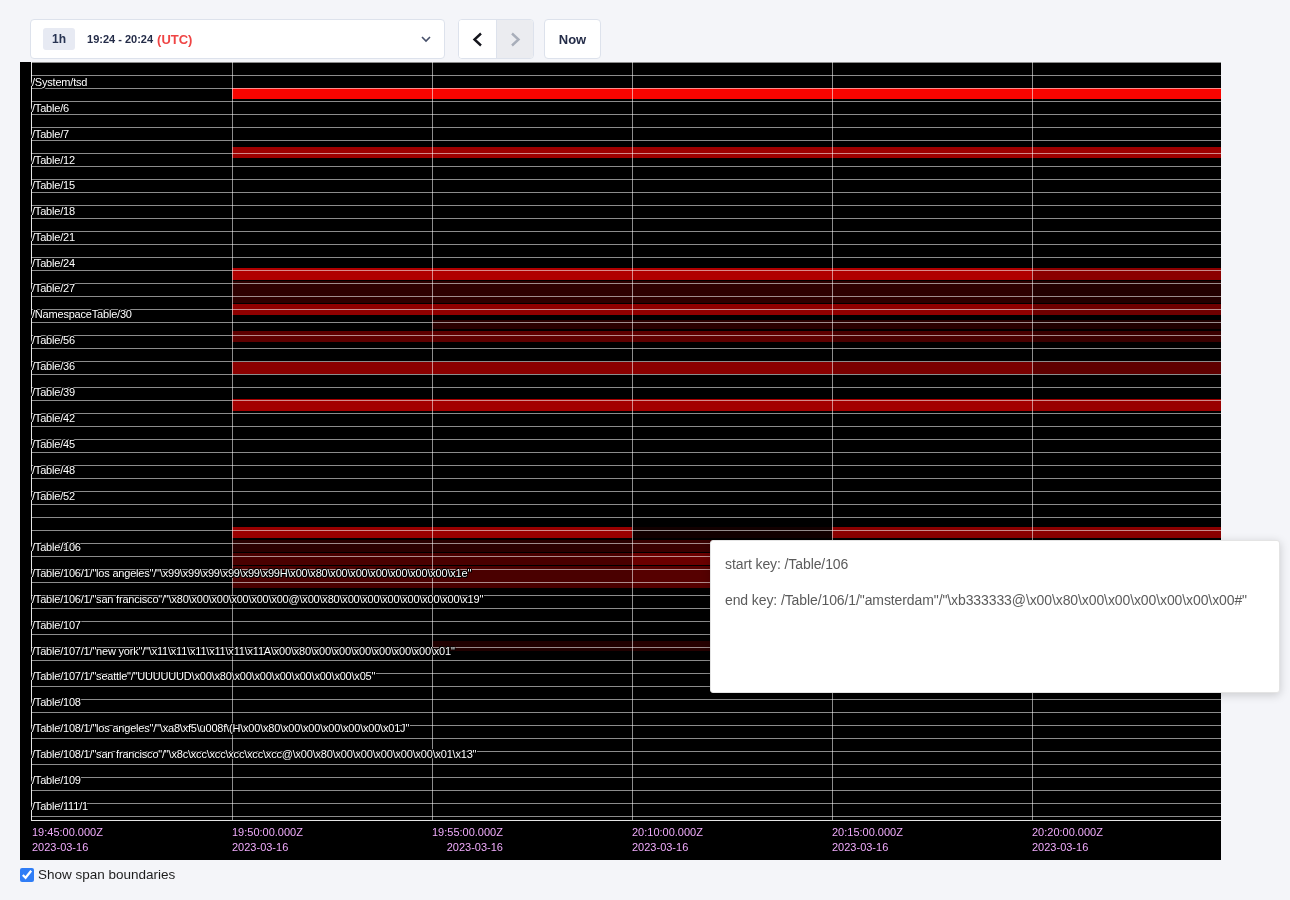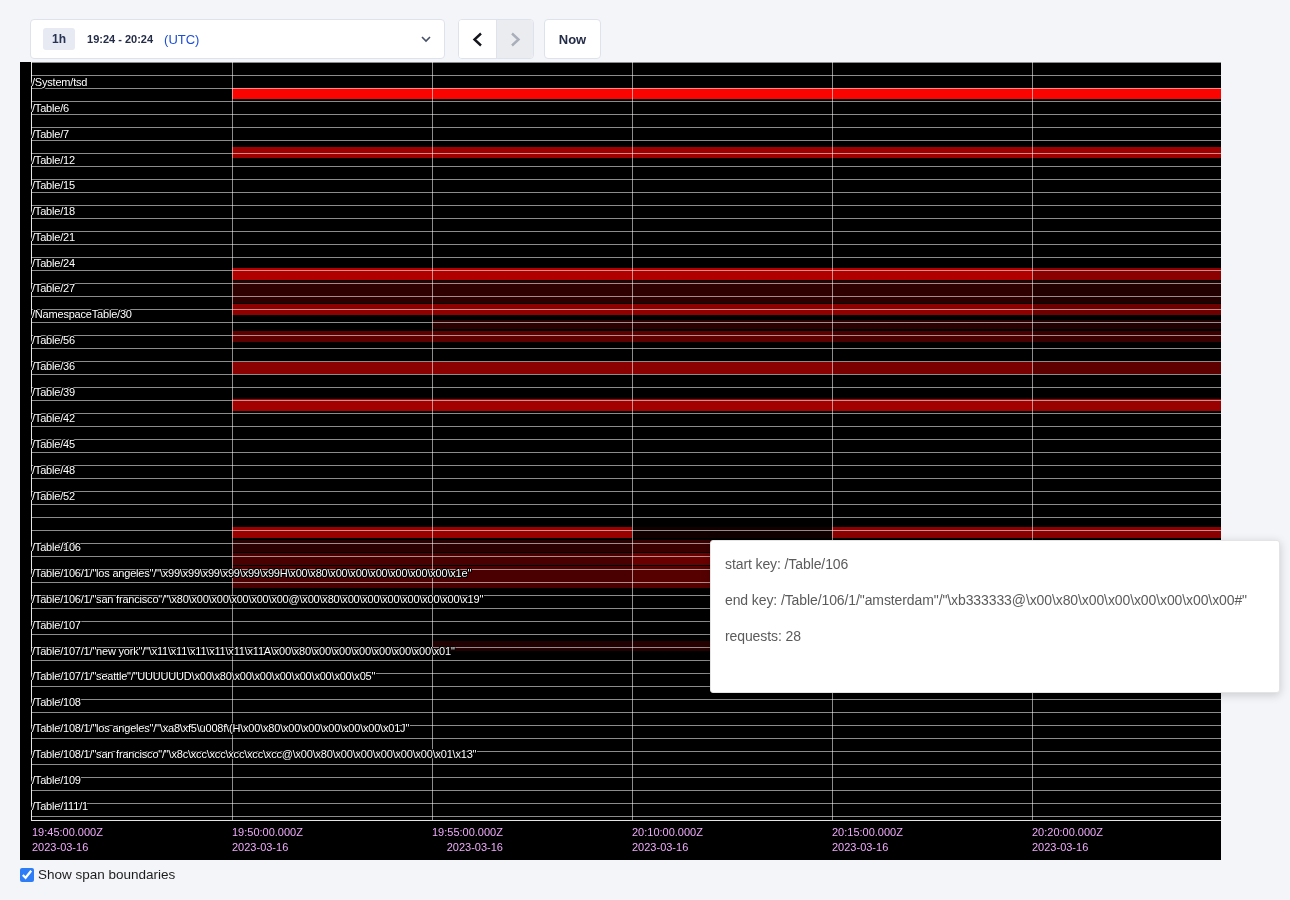--- a/index.html
+++ b/index.html
@@ -16,21 +16,21 @@
   .time-selector {
     position: absolute; left: 30px; top: 19px; width: 415px; height: 40px;
     background: #fff; border: 1px solid #dde2ec; border-radius: 4px;
     display: flex; align-items: center; padding: 0 12px; cursor: pointer;
   }
   .range-badge {
     background: #e7eaf3; color: #273352; font-weight: bold; font-size: 12px;
     border-radius: 3px; padding: 4px 9px; margin-right: 12px;
   }
   .range-text { color: #242c48; font-weight: bold; font-size: 11px; }
-  .range-suffix { color: #1d4ed8; font-size: 13px; margin-left: 11px; }
+  .range-suffix { color: #ef4444; font-size: 13px; margin-left: 4px; font-weight: bold; }
   .chevron-down { margin-left: auto; width: 12px; height: 12px; }
 
   .arrow-group {
     position: absolute; left: 458px; top: 19px; height: 40px;
     display: flex; border-radius: 4px; overflow: hidden;
     border: 1px solid #dde2ec; background: #fff;
   }
   .arrow-btn {
     width: 37px; height: 100%; display: flex; align-items: center; justify-content: center;
     background: #fff; border: none; cursor: pointer;
@@ -301,19 +301,18 @@
     </div>
     <div class="x-tick" style="left: 1012px; top: 763px;">
       <div>20:20:00.000Z</div>
       <div>2023-03-16</div>
     </div>
   </div>
 
 <div class="kv-tooltip">
   <div>start key: /Table/106</div>
   <div>end key: /Table/106/1/"amsterdam"/"\xb333333@\x00\x80\x00\x00\x00\x00\x00\x00#"</div>
-  <div>requests: 28</div>
 </div>
 
 <div class="footer-row">
   <input type="checkbox" id="span-cb" checked="" style="">
   <label for="span-cb">Show span boundaries</label>
 </div>
 
 </body></html>

